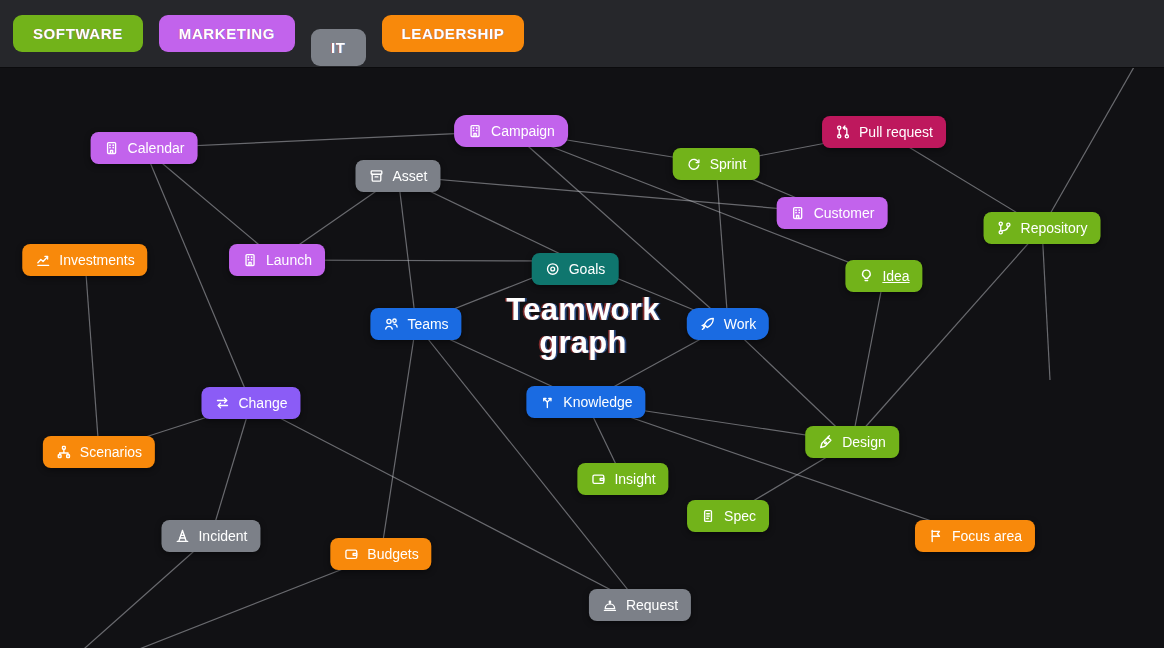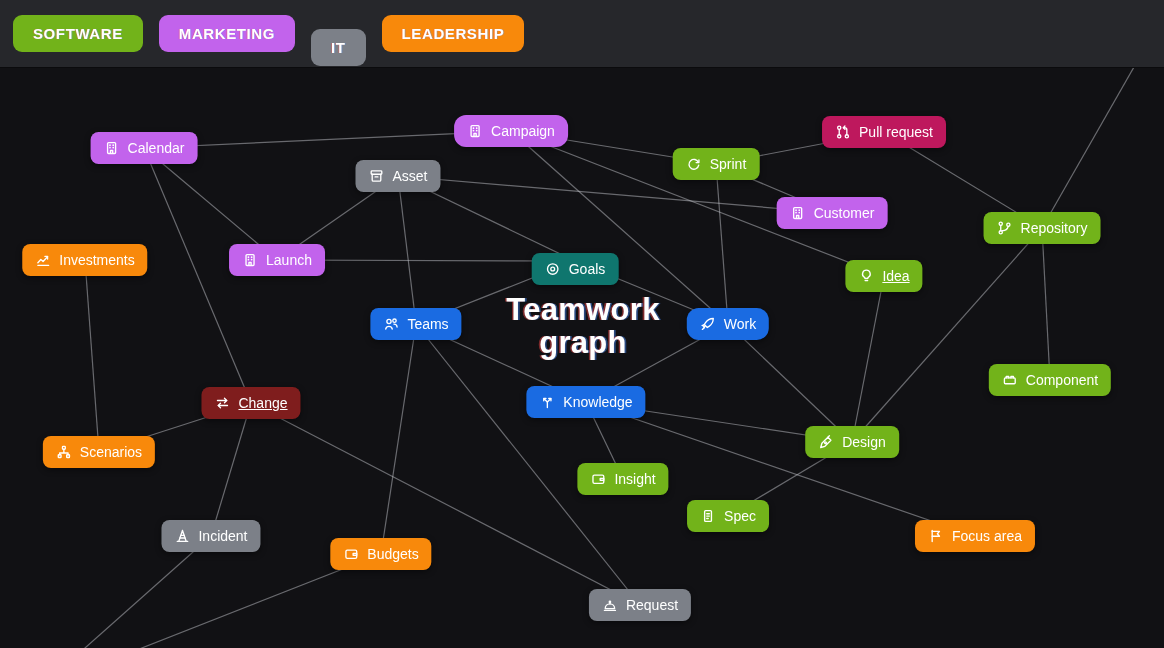--- a/index.html
+++ b/index.html
@@ -217,30 +217,21 @@
     <div class="node" style="left: 728px; top: 324px; background: rgb(26, 107, 226); border-radius: 12px;">
       <span class="nicon">
         <svg viewBox="0 0 16 16">
           <path d="M13.5 2.5c-3.5.1-6.2 1.7-7.9 4.3L4.5 8.5l3 3 1.7-1.1c2.6-1.7 4.2-4.4 4.3-7.9z"></path>
           <path d="M4.5 8.5l-2.2 1 1.5.7.7 1.5 1-2.2"></path>
           <path d="M2.6 13.4l1.7-1.7"></path>
         </svg>
       </span>
       <span class="nlabel">Work</span>
     </div>
-    <div class="node" style="left: 1050px; top: 380px; background: rgb(114, 179, 26);">
-      <span class="nicon">
-        <svg viewBox="0 0 16 16">
-          <path d="M4.4 5.9V4.3h2.5v1.6M9.1 5.9V4.3h2.5v1.6"></path>
-          <rect x="2.6" y="5.9" width="10.8" height="5.8" rx="1"></rect>
-        </svg>
-      </span>
-      <span class="nlabel">Component</span>
-    </div>
-    <div class="node" style="left: 251px; top: 403px; background: #7f1d1d; text-decoration: underline;">
+    <div class="node" style="left: 251px; top: 403px; background: #8b5cf6;">
       <span class="nicon">
         <svg viewBox="0 0 16 16">
           <path d="M3 5.5h9.2"></path>
           <path d="M10 3.3l2.2 2.2L10 7.7"></path>
           <path d="M13 10.5H3.8"></path>
           <path d="M6 8.3l-2.2 2.2L6 12.7"></path>
         </svg>
       </span>
       <span class="nlabel">Change</span>
     </div>

